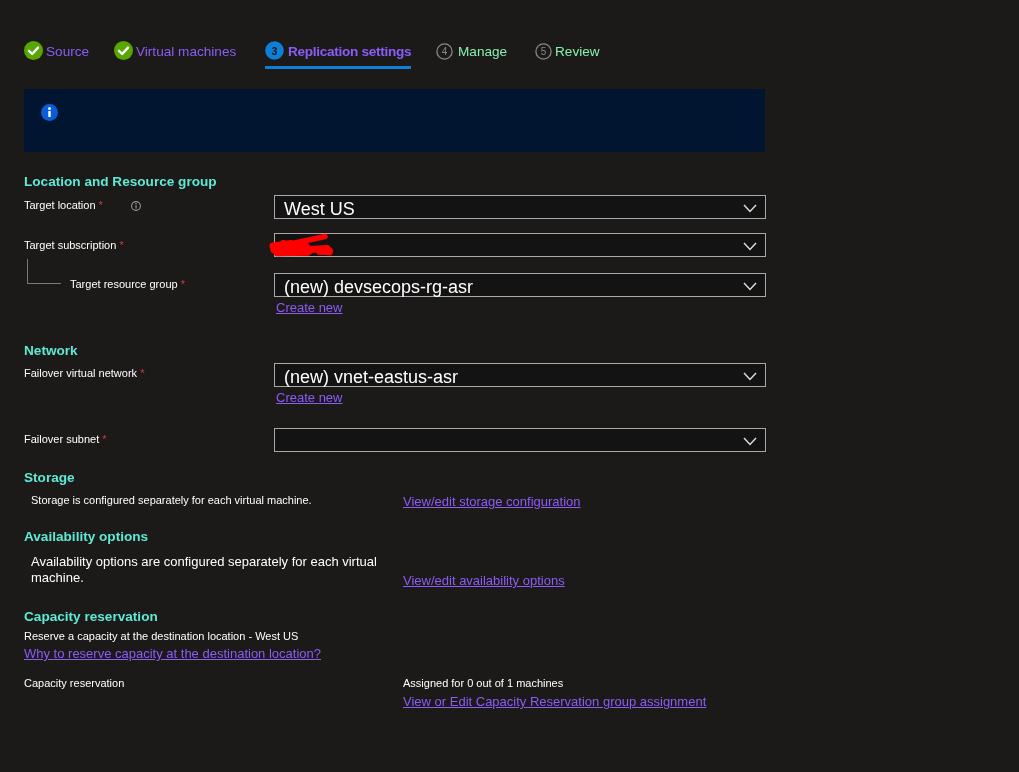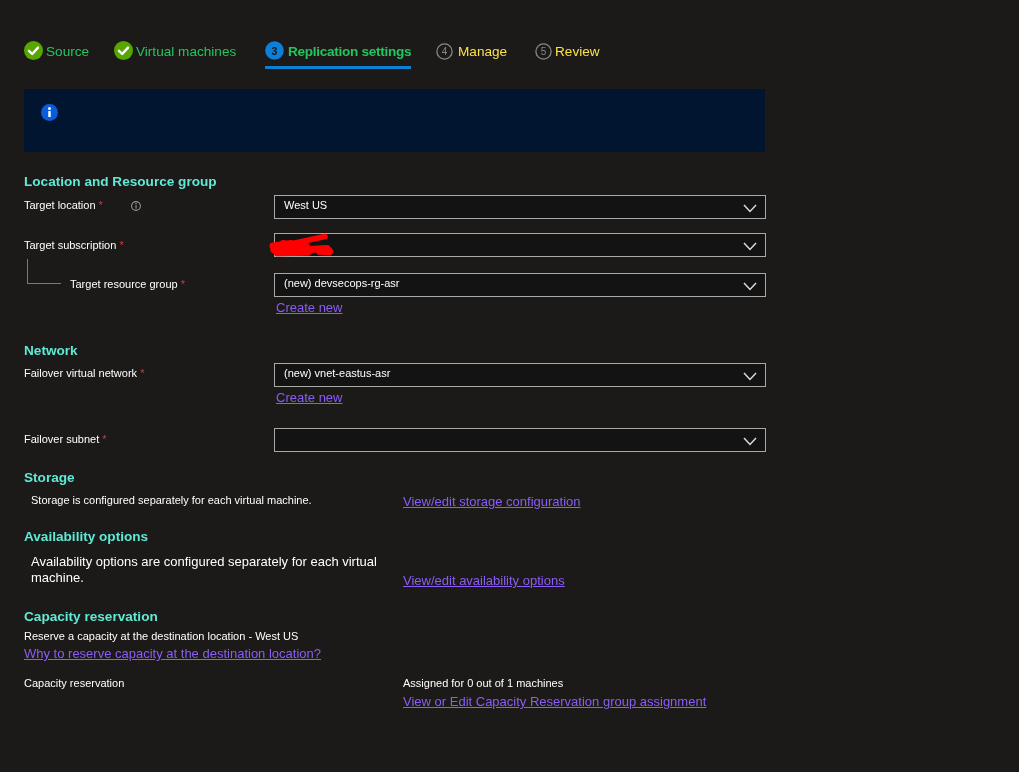--- a/index.html
+++ b/index.html
@@ -3,24 +3,24 @@
 <meta charset="utf-8">
 <style>
   html,body{margin:0;padding:0;}
   body{width:1019px;height:772px;background:#1b1a19;font-family:"Liberation Sans",sans-serif;position:relative;overflow:hidden;}
   .abs{position:absolute;}
   .lbl{font-size:11px;color:#ffffff;white-space:nowrap;}
   .hdr{font-size:13.6px;font-weight:bold;color:#5eead4;white-space:nowrap;}
   .link{color:#8b5cf6;white-space:nowrap;font-size:13px;text-decoration:underline;}
   .ast{color:#cf3b40;}
   .dd{position:absolute;left:274px;width:490px;height:22px;background:#141313;border:1px solid #aaa8a6;}
-  .ddtext{position:absolute;left:9px;top:3px;font-size:11px;color:#fff;white-space:nowrap;}
+  .ddtext{position:absolute;left:9px;top:3px;font-size:18px;color:#fff;white-space:nowrap;}
   .chev{position:absolute;right:8px;top:8px;}
-  .tabtxt{font-size:13.6px;color:#22c55e;white-space:nowrap;}
-  .tabtxt.dis{color:#fde047;}
+  .tabtxt{font-size:13.6px;color:#8b5cf6;white-space:nowrap;}
+  .tabtxt.dis{color:#86efac;}
 </style>
 </head>
 <body>
 
 <div class="abs" id="tabs" style="left:0;top:0;width:1019px;height:80px;">
 
   <svg class="abs" style="left:24px;top:41px;" width="19" height="19" viewBox="0 0 19 19">
     <circle cx="9.5" cy="9.5" r="9.5" fill="#57a700"></circle>
     <path d="M5 9.8 L8.2 13 L14 6.6" stroke="#fff" stroke-width="2.4" fill="none" stroke-linecap="round" stroke-linejoin="round"></path>
   </svg>

